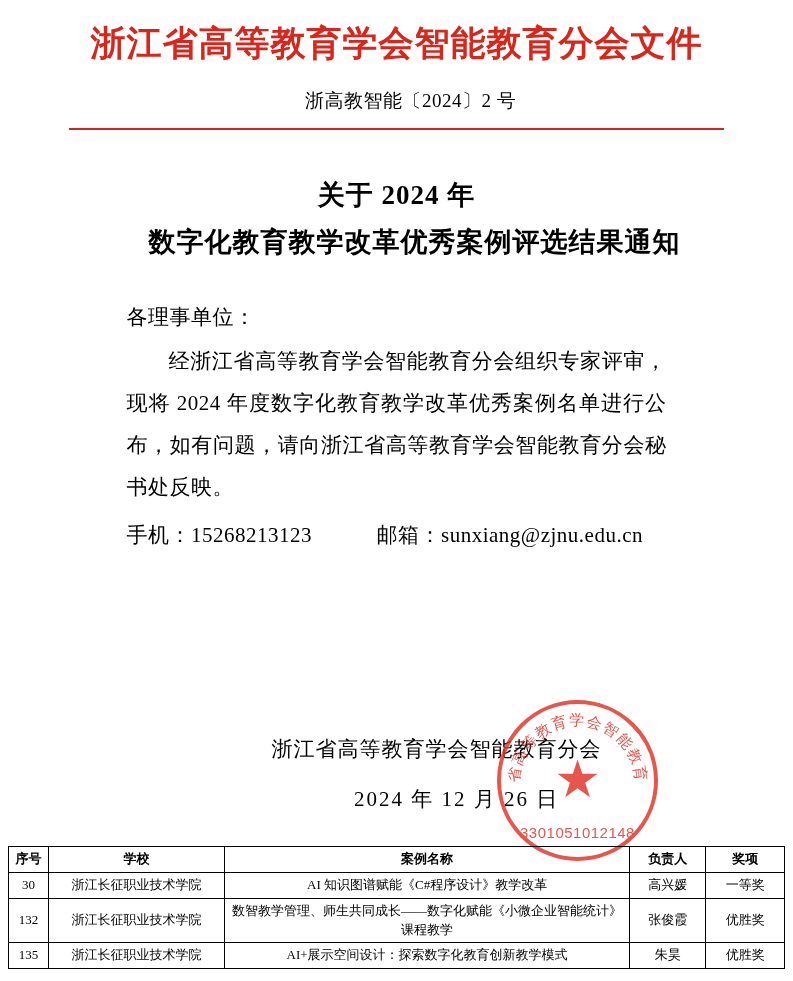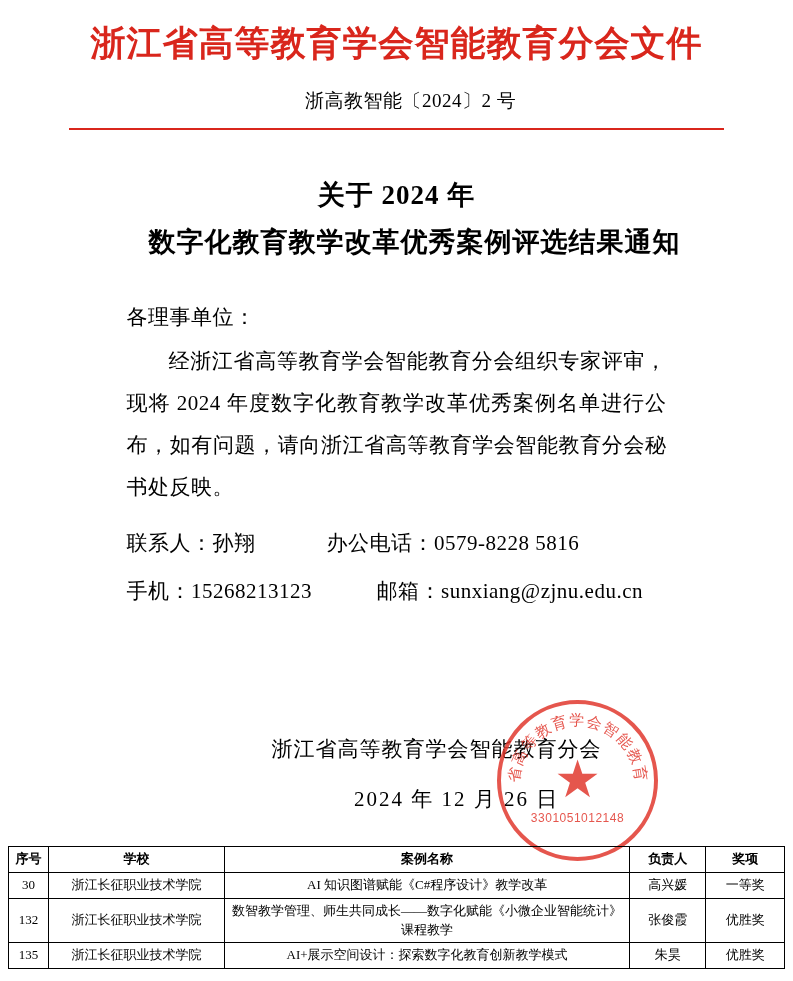--- a/index.html
+++ b/index.html
@@ -140,24 +140,24 @@
   }
   .seal .seal-arc {
     position: absolute;
     left: 0; top: 0;
     width: 100%; height: 100%;
   }
   .seal .seal-code {
     position: absolute;
     left: 0;
     right: 0;
-    bottom: 32px;
+    bottom: 16px;
     text-align: center;
     color: #e03127;
-    font-size: 12px;
+    font-size: 15px;
     letter-spacing: 0.5px;
     font-family: "Liberation Sans", sans-serif;
   }
 
   
   .table-wrap {
     position: absolute;
     left: 8px;
     top: 846px;
     width: 777px;
@@ -204,24 +204,20 @@
 
   <div class="doc-title">
     <span class="line1">关于 2024 年</span>
     <span class="line2">数字化教育教学改革优秀案例评选结果通知</span>
   </div>
 
   <div class="body-block">
     <div class="salutation">各理事单位：</div>
     <div class="para">经浙江省高等教育学会智能教育分会组织专家评审，现将 2024 年度数字化教育教学改革优秀案例名单进行公布，如有问题，请向浙江省高等教育学会智能教育分会秘书处反映。</div>
 
-    <div class="contact-line">
-      <span class="c1">联系人：孙翔</span>
-      <span class="c2">办公电话：0579-8228 5816</span>
-    </div>
     <div class="contact-line2">
       <span class="c1">手机：15268213123</span>
       <span class="c2">邮箱：sunxiang@zjnu.edu.cn</span>
     </div>
   </div>
 
   <div class="signature">
     <div class="sign-org">浙江省高等教育学会智能教育分会</div>
     <div class="sign-date">2024 年  12 月  26 日</div>
   </div>

